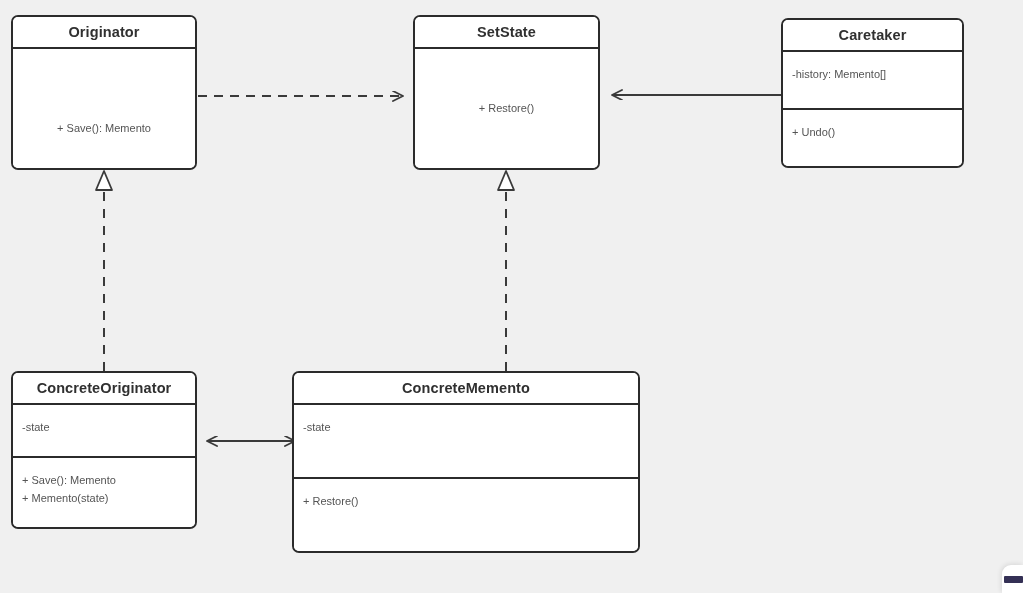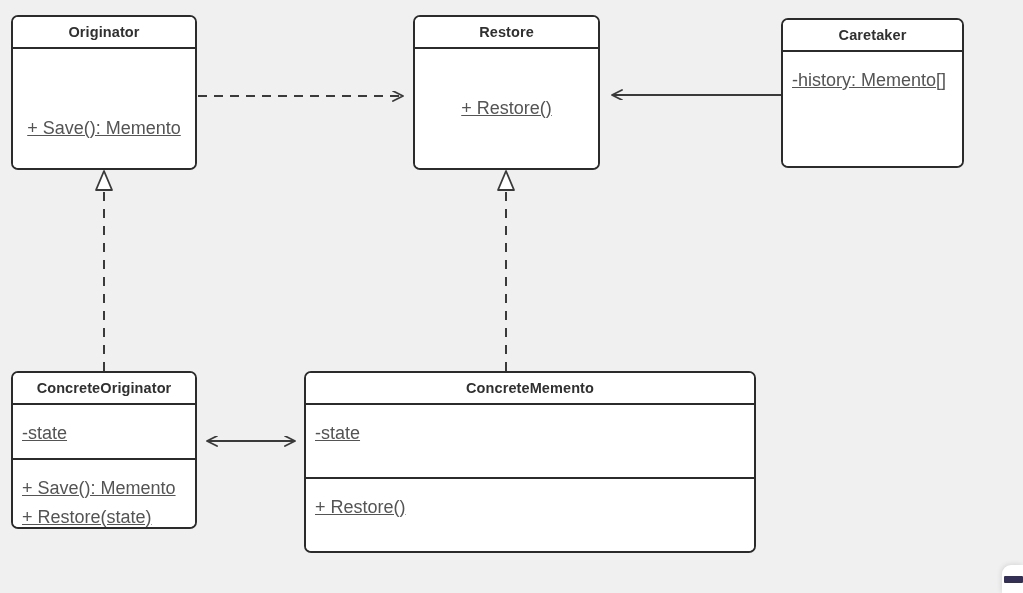--- a/index.html
+++ b/index.html
@@ -40,26 +40,25 @@
     color: #303030;
     padding: 7px 6px 7px 6px;
     border-bottom: 2px solid #2b2b2b;
     letter-spacing: 0.1px;
     background: #ffffff;
     white-space: nowrap;
   }
   .uml-compartment {
     flex: 1 1 auto;
     padding: 14px 9px 10px 9px;
-    font-size: 18px;
+    font-size: 11px;
     color: #545454;
     line-height: 1.62;
     background: #ffffff;
     box-sizing: border-box;
-    text-decoration: underline;
   }
   .uml-compartment.divider-top {
     border-top: 2px solid #2b2b2b;
   }
   .uml-compartment.centered {
     display: flex;
     align-items: center;
     justify-content: center;
     text-align: center;
     padding: 6px;
@@ -128,45 +127,48 @@
   </svg>
 
   <div class="uml-class" style="left:11px;top:15px;width:186px;height:155px;gap:40px;">
     <div class="uml-title">Originator</div>
     <div class="uml-compartment centered">
       <div class="member-line">+ Save(): Memento</div>
     </div>
   </div>
 
   <div class="uml-class" style="left:413px;top:15px;width:187px;height:155px;">
-    <div class="uml-title">Restore</div>
+    <div class="uml-title">SetState</div>
     <div class="uml-compartment centered">
       <div class="member-line">+ Restore()</div>
     </div>
   </div>
 
   <div class="uml-class" style="left:781px;top:18px;width:183px;height:150px;">
     <div class="uml-title">Caretaker</div>
     <div class="uml-compartment">
       <div class="member-line">-history: Memento[]</div>
     </div>
+    <div class="uml-compartment divider-top">
+      <div class="member-line">+ Undo()</div>
+    </div>
   </div>
 
   <div class="uml-class" style="left:11px;top:371px;width:186px;height:158px;">
     <div class="uml-title">ConcreteOriginator</div>
     <div class="uml-compartment">
       <div class="member-line">-state</div>
     </div>
     <div class="uml-compartment divider-top">
       <div class="member-line">+ Save(): Memento</div>
-      <div class="member-line">+ Restore(state)</div>
+      <div class="member-line">+ Memento(state)</div>
     </div>
   </div>
 
-  <div class="uml-class" style="left:304px;top:371px;width:452px;height:182px;">
+  <div class="uml-class" style="left:292px;top:371px;width:348px;height:182px;">
     <div class="uml-title">ConcreteMemento</div>
     <div class="uml-compartment">
       <div class="member-line">-state</div>
     </div>
     <div class="uml-compartment divider-top">
       <div class="member-line">+ Restore()</div>
     </div>
   </div>
 
   <div id="corner-card" style="left:1002px;top:565px;width:21px;height:28px;">

